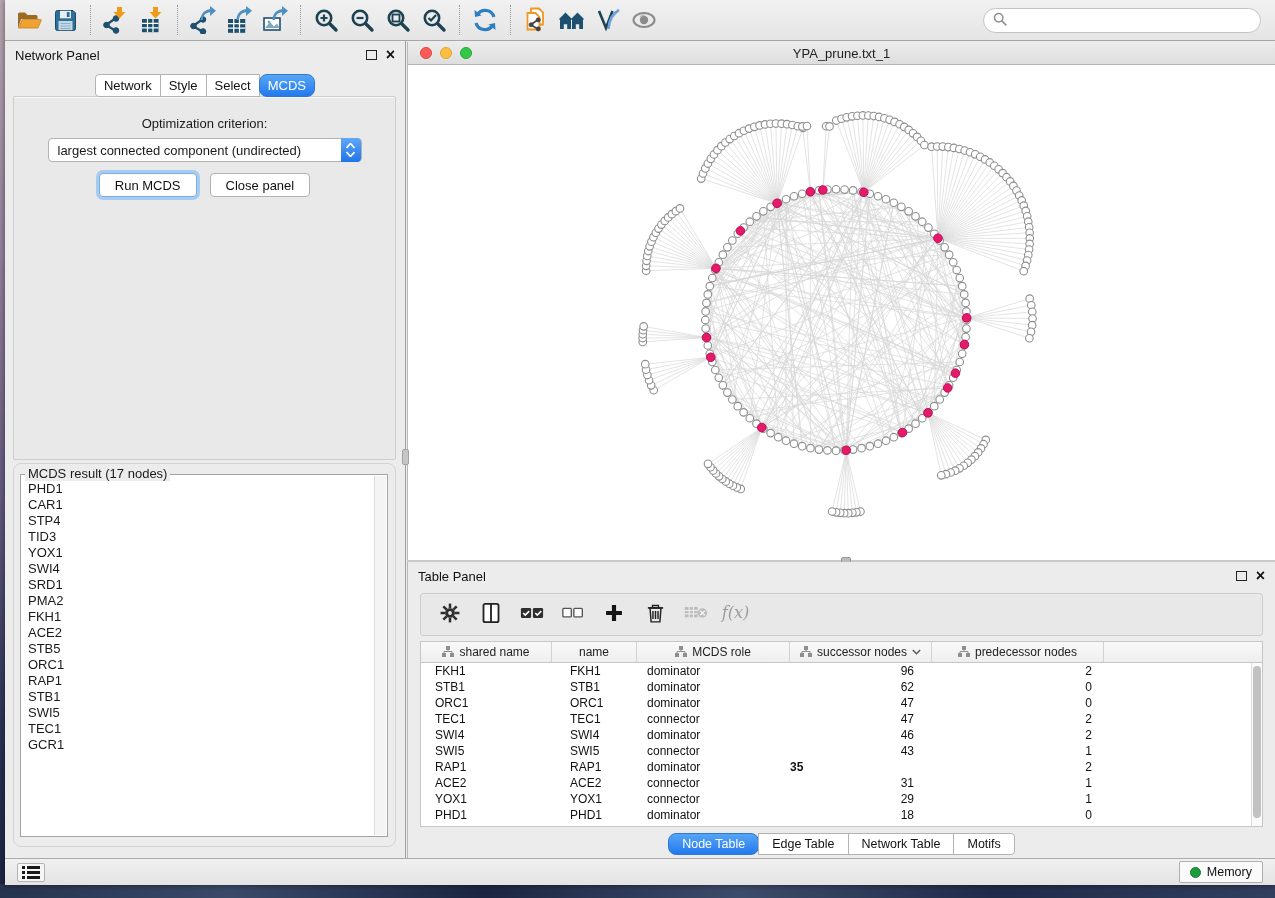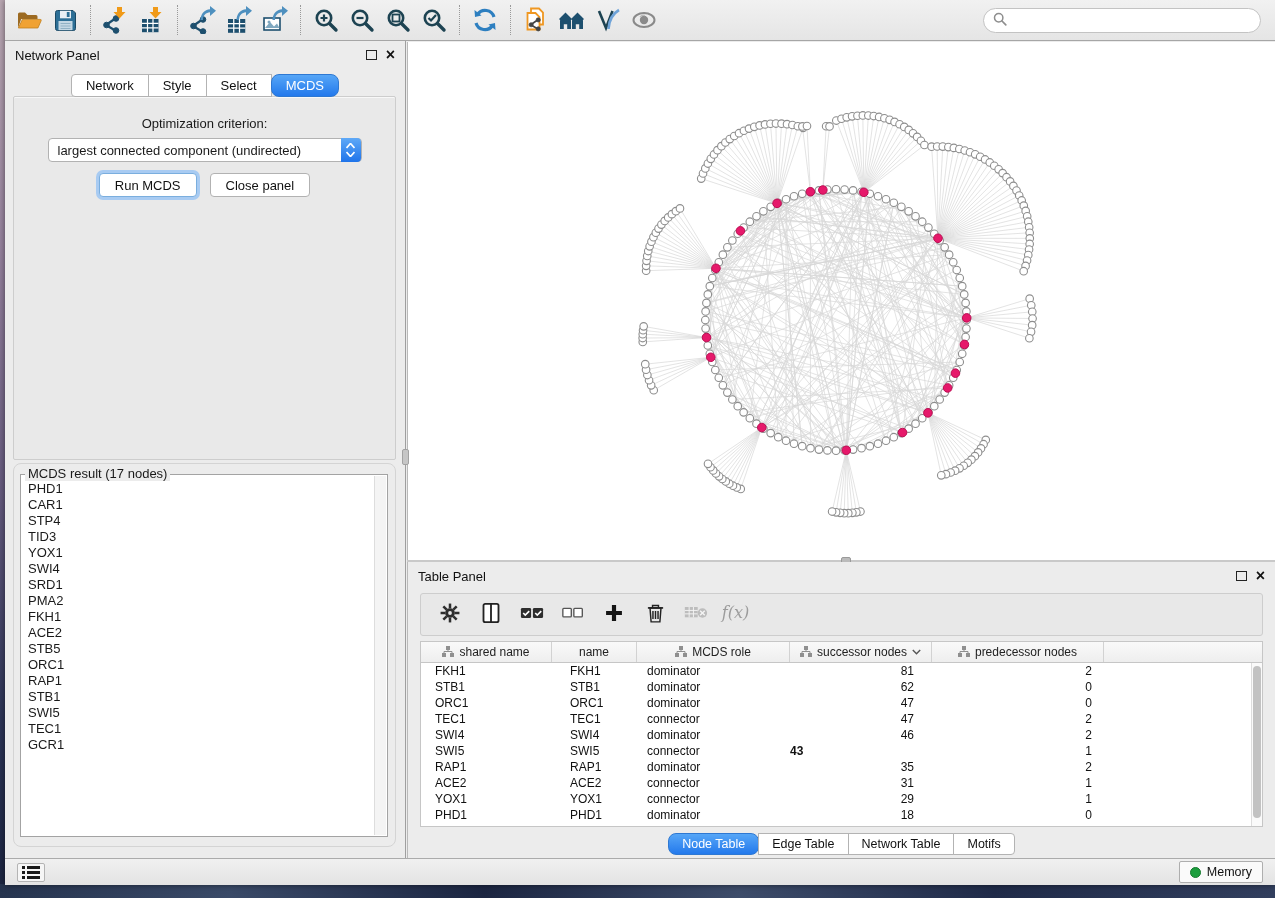--- a/index.html
+++ b/index.html
@@ -18,21 +18,21 @@
   #search-box input { border:none; outline:none; flex:1; font-size:13px; background:transparent; margin-left:6px; font-family:inherit; }
 
   
   #control-panel { position:absolute; left:0; top:41px; width:401px; bottom:27px; background:#ececec; border-right:1px solid #9f9f9f; }
   .panel-header { height:28px; display:flex; align-items:center; padding:0 10px; }
   .panel-title { font-size:13px; color:#111; }
   .panel-ctrls { margin-left:auto; display:flex; align-items:center; gap:9px; }
   .float-btn { width:11px; height:10px; border:1.6px solid #222; background:transparent; display:inline-block; }
   .close-btn { font-size:16px; font-weight:bold; color:#111; line-height:1; background:none; border:none; }
   #cp-tabbar { display:flex; justify-content:center; margin-top:5px; position:relative; z-index:2; }
-  .seg { padding:3px 14px; background:#fff; border:1px solid #b3b3b3; font-size:13px; margin-left:-1px; color:#111; }
+  .seg { padding:3px 8px; background:#fff; border:1px solid #b3b3b3; font-size:13px; margin-left:-1px; color:#111; }
   .seg:first-child { border-radius:4px 0 0 4px; margin-left:0; }
   .seg:last-child { border-radius:0 4px 4px 0; }
   .seg.sel { background:linear-gradient(#56a6f7,#2379ec); border-color:#2e78d2; color:#fff;border-radius:8px; }
   #opt-box { position:absolute; left:8px; right:9px; top:55px; height:364px; background:#e9e9e9; border:1px solid #cdcdcd; border-radius:2px; box-shadow:inset 0 1px 0 #f8f8f8; }
   #opt-label { text-align:center; margin-top:19px; font-size:13px; }
   #opt-select-row { display:flex; justify-content:center; margin-top:7px; }
   #opt-select { width:314px; height:24px; background:#fff; border:1px solid #b2b2b2; border-radius:4px; display:flex; align-items:center; position:relative; padding-left:9px; font-size:13px; }
   #opt-stepper { position:absolute; right:0; top:-1px; bottom:-1px; width:20px; border-radius:0 4px 4px 0; background:linear-gradient(#5fa9f7,#1f74ea); display:flex; flex-direction:column; align-items:center; justify-content:center; gap:2px; }
   #opt-buttons { display:flex; justify-content:center; gap:13px; margin-top:11px; }
   .btn { height:24px; padding:0 15px; background:#fff; border:1px solid #b2b2b2; border-radius:4px; font-size:13px; font-family:inherit; color:#111; }
@@ -337,20 +337,26 @@
             <div class="mcds-item">TEC1</div>
             <div class="mcds-item">GCR1</div>
           </div>
         <div id="mcds-scroll"></div>
       </div>
     </div>
     <div id="v-split-handle" style="position:absolute; right:-4px; left:auto;"></div>
   </div>
 
   <div id="net-frame">
+    <div id="net-titlebar">
+      <button class="tl red"></button>
+      <button class="tl yellow"></button>
+      <button class="tl green"></button>
+      <span id="net-title">YPA_prune.txt_1</span>
+    </div>
     <div id="net-canvas">
         <svg viewBox="0 0 869 495" width="100%" height="100%" preserveAspectRatio="xMidYMid meet">
           <g stroke="#b0b0b0" stroke-width="0.7" opacity="0.5">
             <line x1="369.9" y1="138.1" x2="559.7" y2="263.6"></line>
             <line x1="369.9" y1="138.1" x2="553.0" y2="297.1"></line>
             <line x1="369.9" y1="138.1" x2="557.5" y2="229.4"></line>
             <line x1="369.9" y1="138.1" x2="386.9" y2="131.0"></line>
             <line x1="369.9" y1="138.1" x2="299.1" y2="237.9"></line>
             <line x1="369.9" y1="138.1" x2="325.1" y2="334.7"></line>
             <line x1="369.9" y1="138.1" x2="302.5" y2="288.9"></line>
@@ -1204,21 +1210,21 @@
             </span>
             <span>predecessor nodes</span>
           </div>
           <div class="hcell" style="flex: 1 1 0%; border-right: none;"></div>
         </div>
       <div id="tbody">
           <div class="trow">
             <div class="cell" style="width: 131px; text-align: left; padding-left: 14px;">FKH1</div>
             <div class="cell" style="width: 85px; text-align: left; padding-left: 18px;">FKH1</div>
             <div class="cell" style="width: 153px; text-align: left; padding-left: 10px;">dominator</div>
-            <div class="cell" style="width: 142px; text-align: right; padding-right: 18px;">81</div>
+            <div class="cell" style="width: 142px; text-align: right; padding-right: 18px;">96</div>
             <div class="cell" style="width: 172px; text-align: right; padding-right: 12px;">2</div>
           </div>
           <div class="trow">
             <div class="cell" style="width: 131px; text-align: left; padding-left: 14px;">STB1</div>
             <div class="cell" style="width: 85px; text-align: left; padding-left: 18px;">STB1</div>
             <div class="cell" style="width: 153px; text-align: left; padding-left: 10px;">dominator</div>
             <div class="cell" style="width: 142px; text-align: right; padding-right: 18px;">62</div>
             <div class="cell" style="width: 172px; text-align: right; padding-right: 12px;">0</div>
           </div>
           <div class="trow">
@@ -1239,28 +1245,28 @@
             <div class="cell" style="width: 131px; text-align: left; padding-left: 14px;">SWI4</div>
             <div class="cell" style="width: 85px; text-align: left; padding-left: 18px;">SWI4</div>
             <div class="cell" style="width: 153px; text-align: left; padding-left: 10px;">dominator</div>
             <div class="cell" style="width: 142px; text-align: right; padding-right: 18px;">46</div>
             <div class="cell" style="width: 172px; text-align: right; padding-right: 12px;">2</div>
           </div>
           <div class="trow">
             <div class="cell" style="width: 131px; text-align: left; padding-left: 14px;">SWI5</div>
             <div class="cell" style="width: 85px; text-align: left; padding-left: 18px;">SWI5</div>
             <div class="cell" style="width: 153px; text-align: left; padding-left: 10px;">connector</div>
-            <div class="cell" style="width: 142px; padding-right: 18px; font-weight: bold;">43</div>
+            <div class="cell" style="width: 142px; text-align: right; padding-right: 18px;">43</div>
             <div class="cell" style="width: 172px; text-align: right; padding-right: 12px;">1</div>
           </div>
           <div class="trow">
             <div class="cell" style="width: 131px; text-align: left; padding-left: 14px;">RAP1</div>
             <div class="cell" style="width: 85px; text-align: left; padding-left: 18px;">RAP1</div>
             <div class="cell" style="width: 153px; text-align: left; padding-left: 10px;">dominator</div>
-            <div class="cell" style="width: 142px; text-align: right; padding-right: 18px;">35</div>
+            <div class="cell" style="width: 142px; padding-right: 18px; font-weight: bold;">35</div>
             <div class="cell" style="width: 172px; text-align: right; padding-right: 12px;">2</div>
           </div>
           <div class="trow">
             <div class="cell" style="width: 131px; text-align: left; padding-left: 14px;">ACE2</div>
             <div class="cell" style="width: 85px; text-align: left; padding-left: 18px;">ACE2</div>
             <div class="cell" style="width: 153px; text-align: left; padding-left: 10px;">connector</div>
             <div class="cell" style="width: 142px; text-align: right; padding-right: 18px;">31</div>
             <div class="cell" style="width: 172px; text-align: right; padding-right: 12px;">1</div>
           </div>
           <div class="trow">

